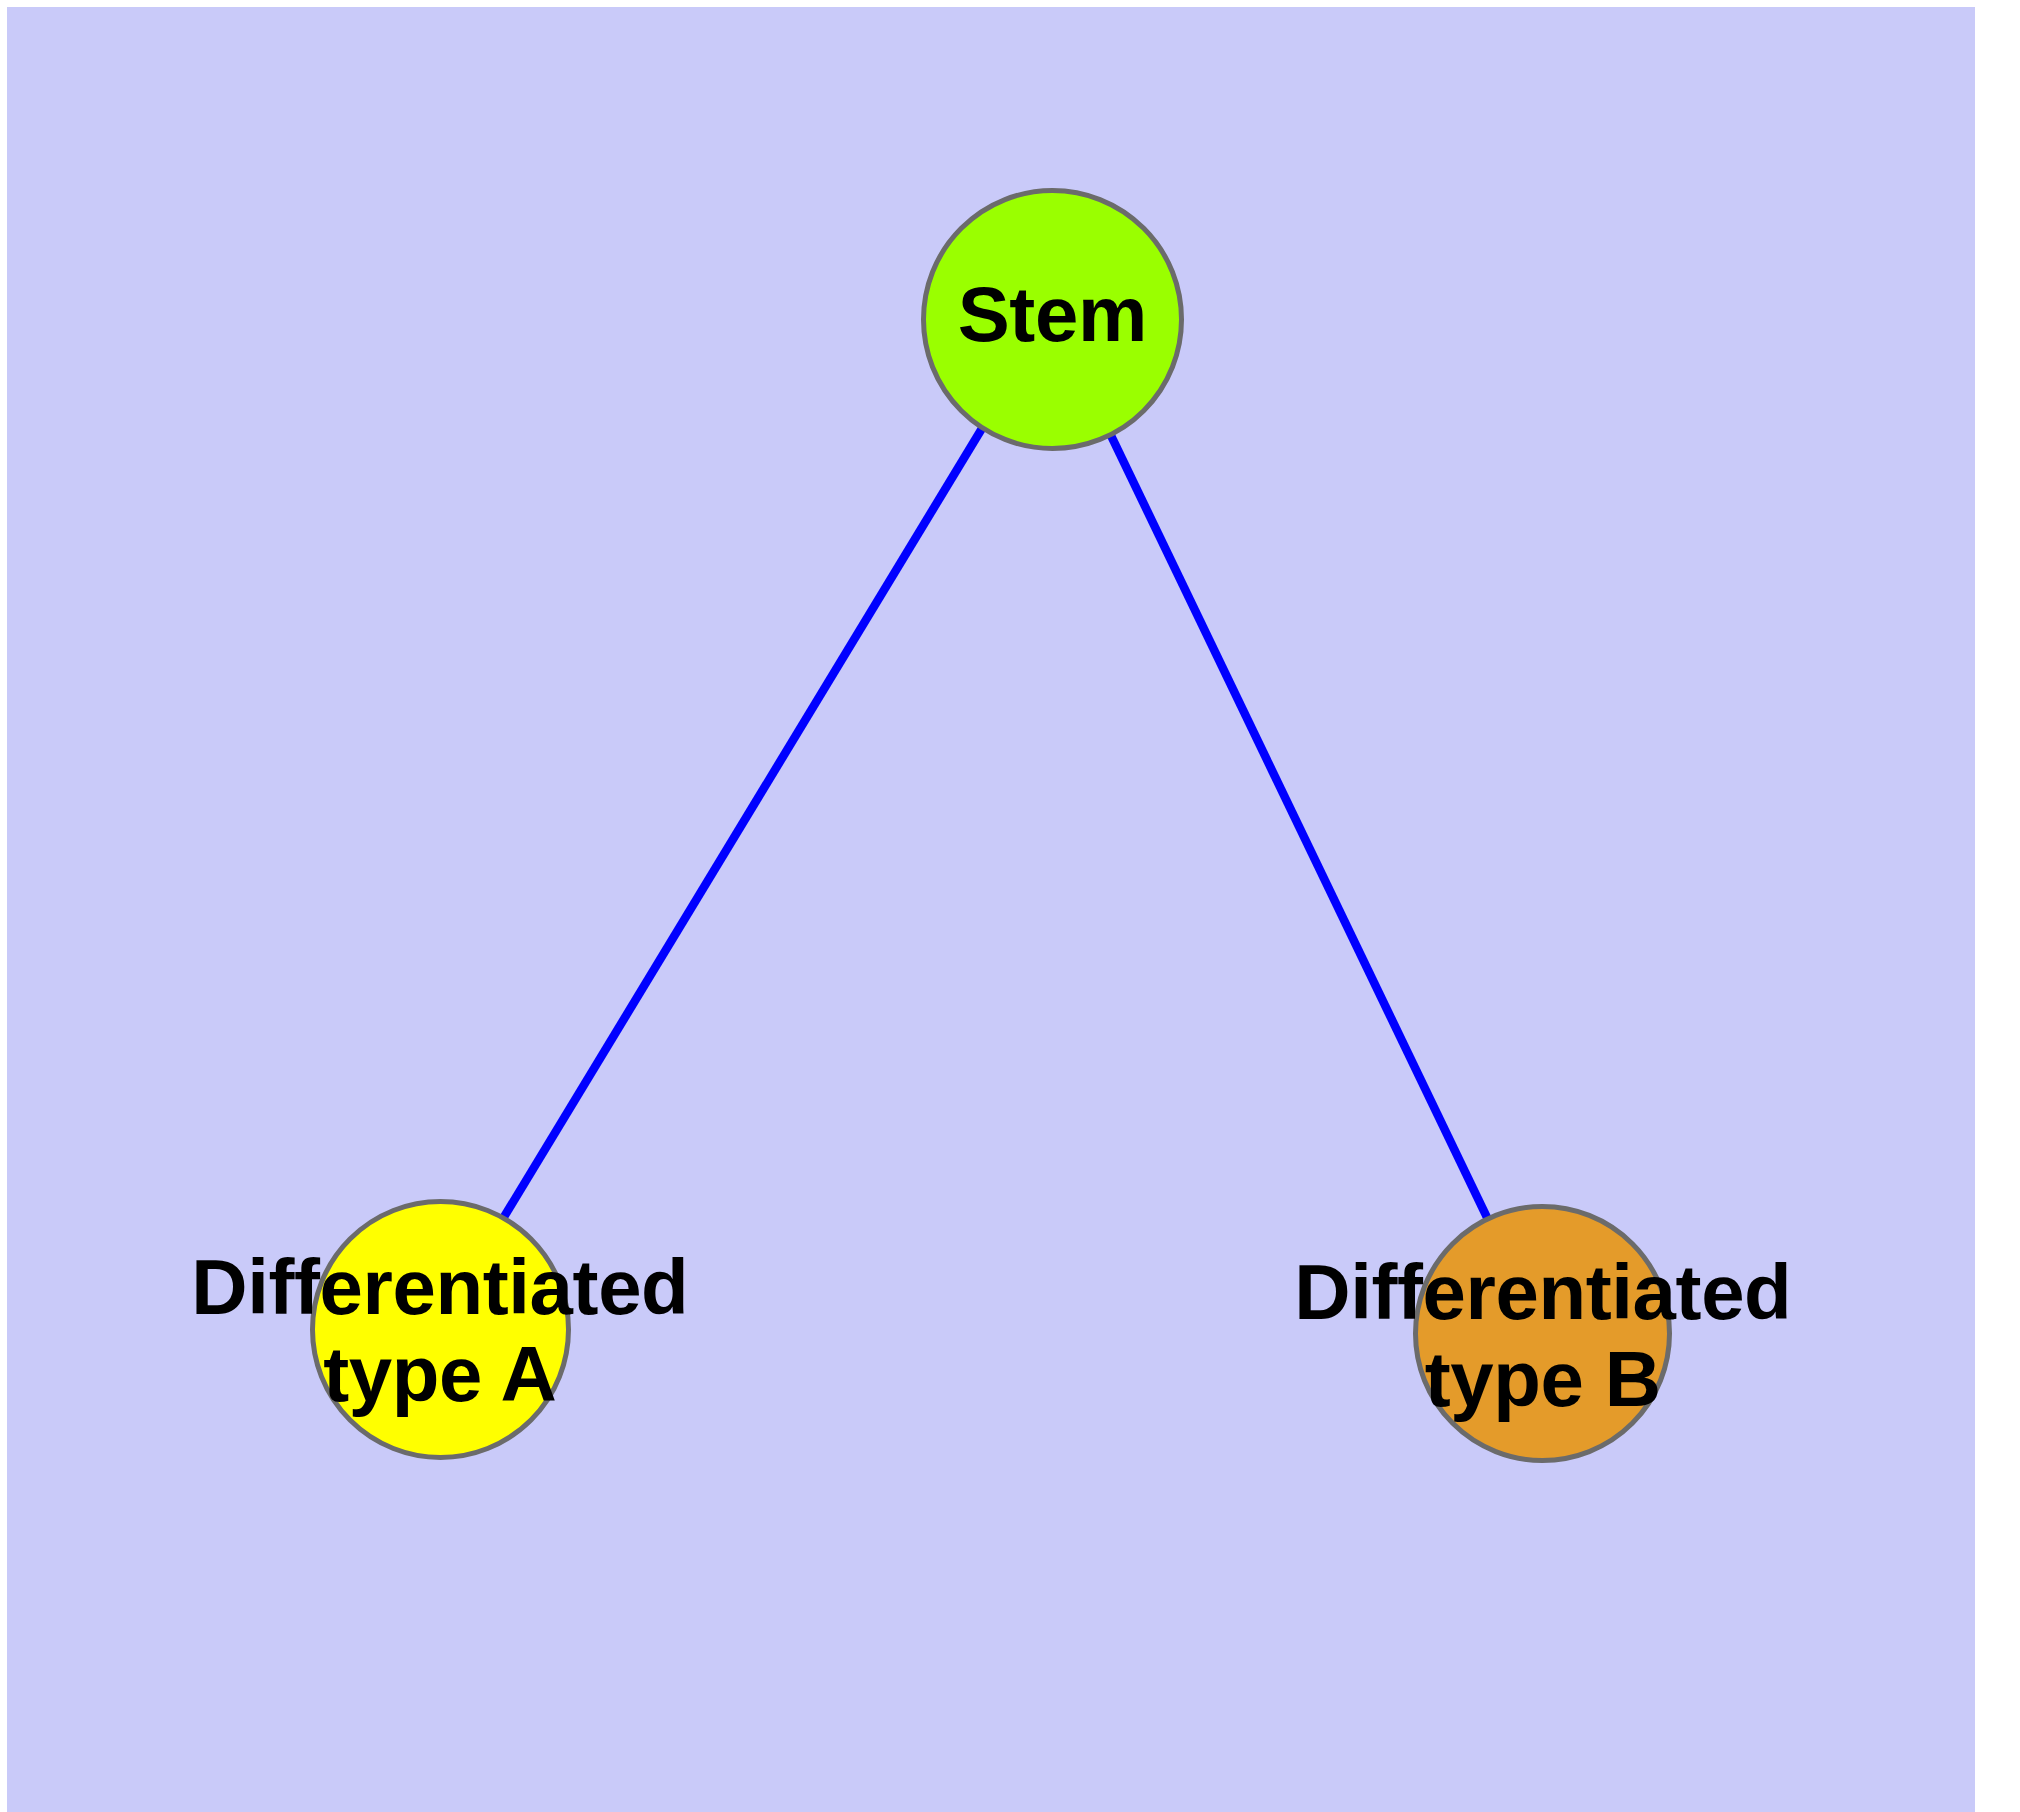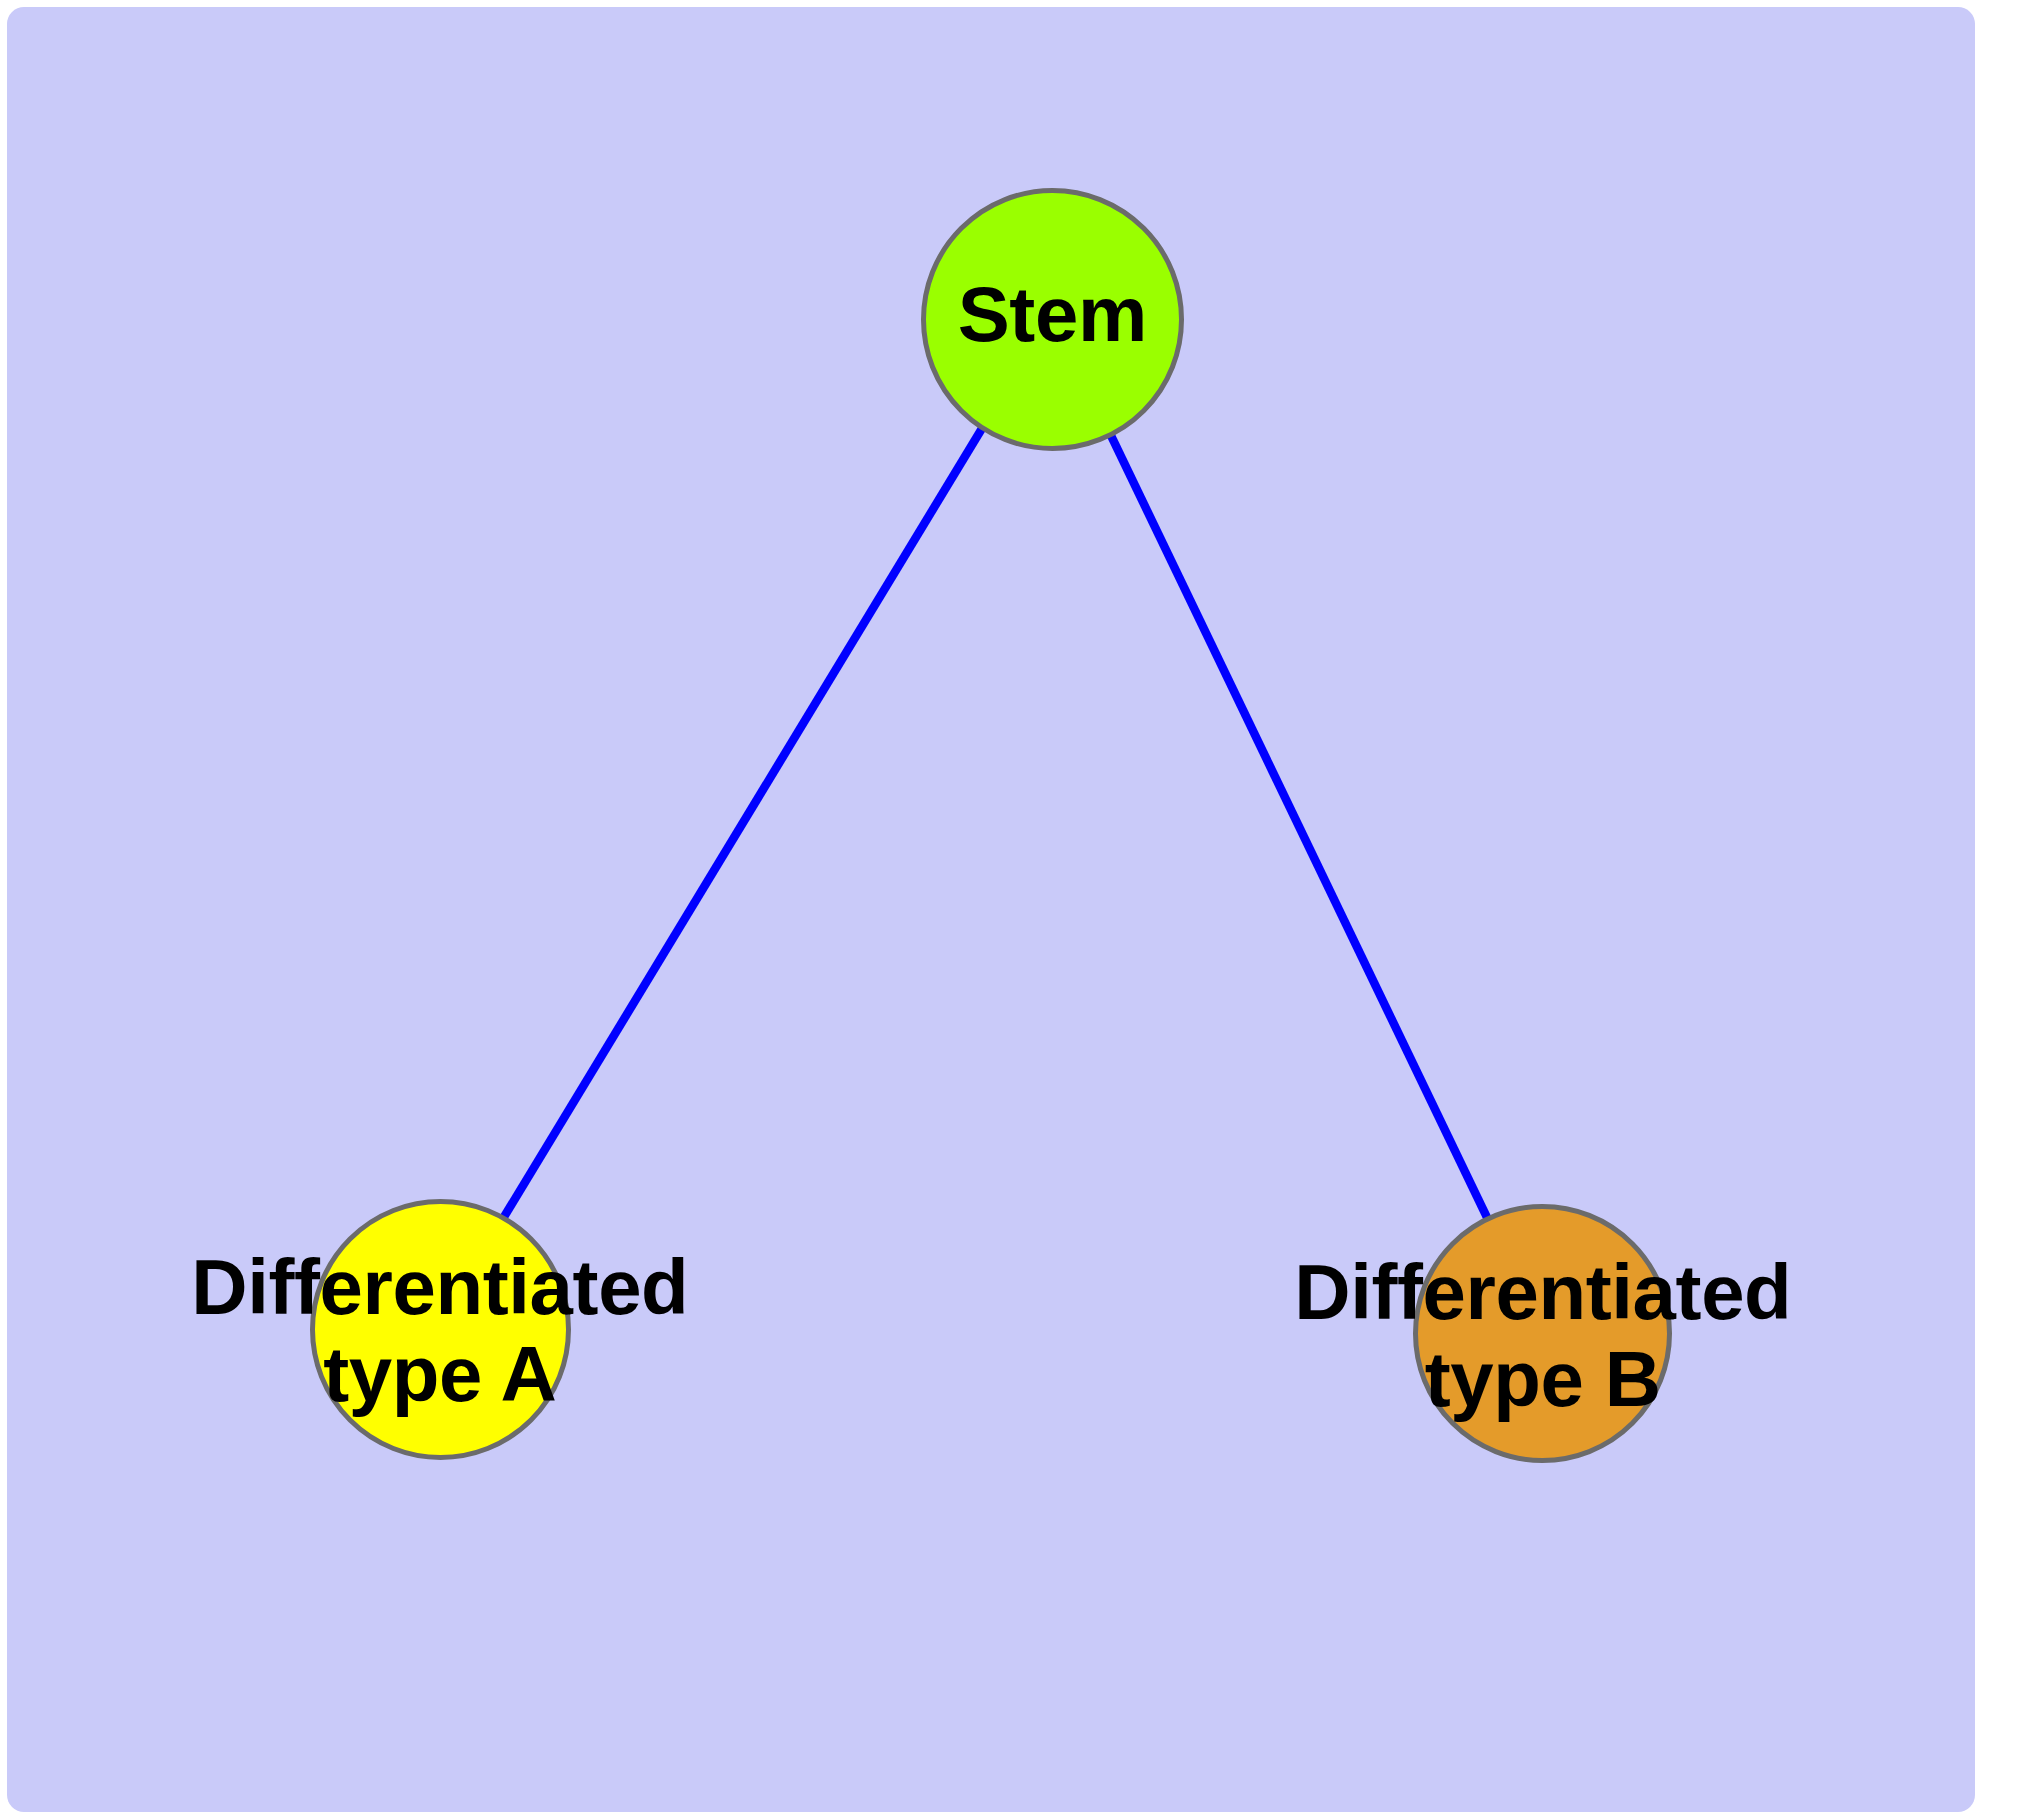--- a/index.html
+++ b/index.html
@@ -20,21 +20,20 @@
     background: #ffffff;
   }
   #graph-panel {
     position: absolute;
     left: 6.8px;
     top: 6.8px;
     width: 1968px;
     height: 1805px;
     background: #c9caf9;
     overflow: hidden;
-    border-radius: 17px;
   }
   #edge-layer {
     position: absolute;
     left: 0;
     top: 0;
     width: 1968px;
     height: 1805px;
   }
   .node {
     position: absolute;

